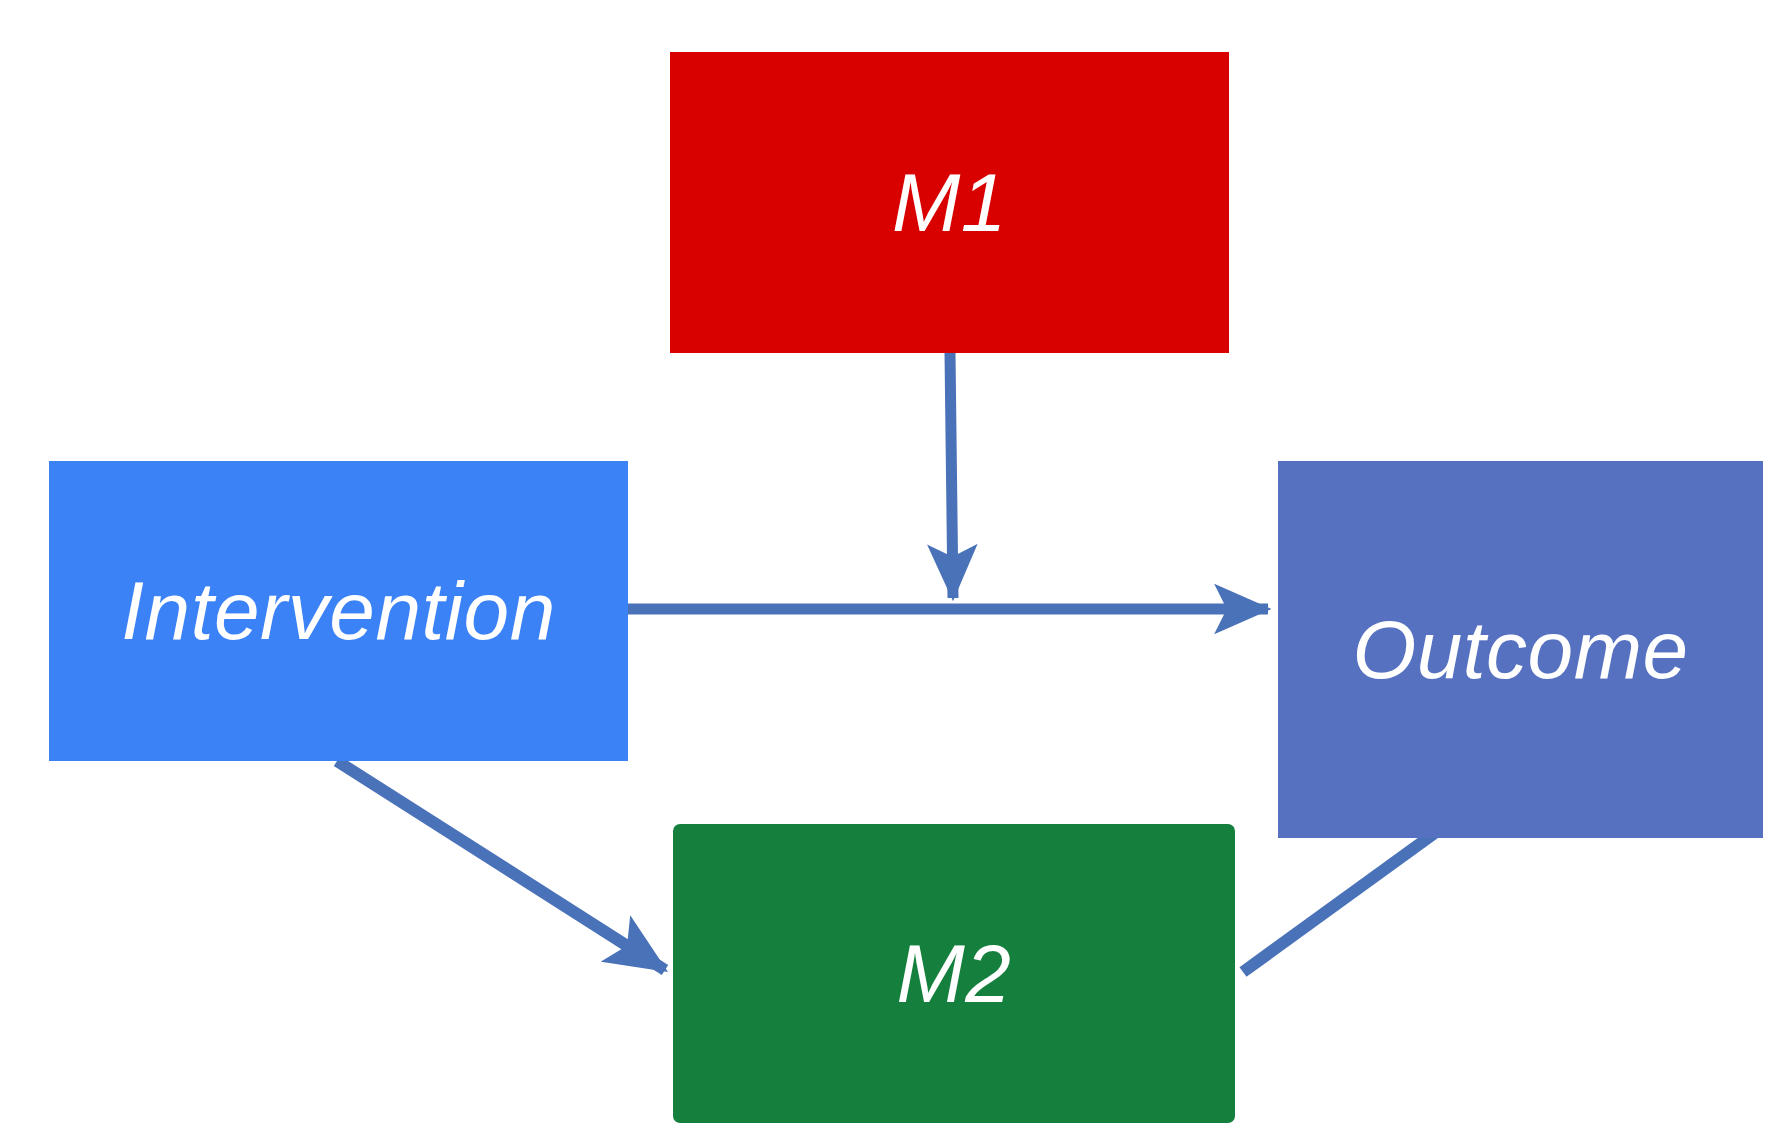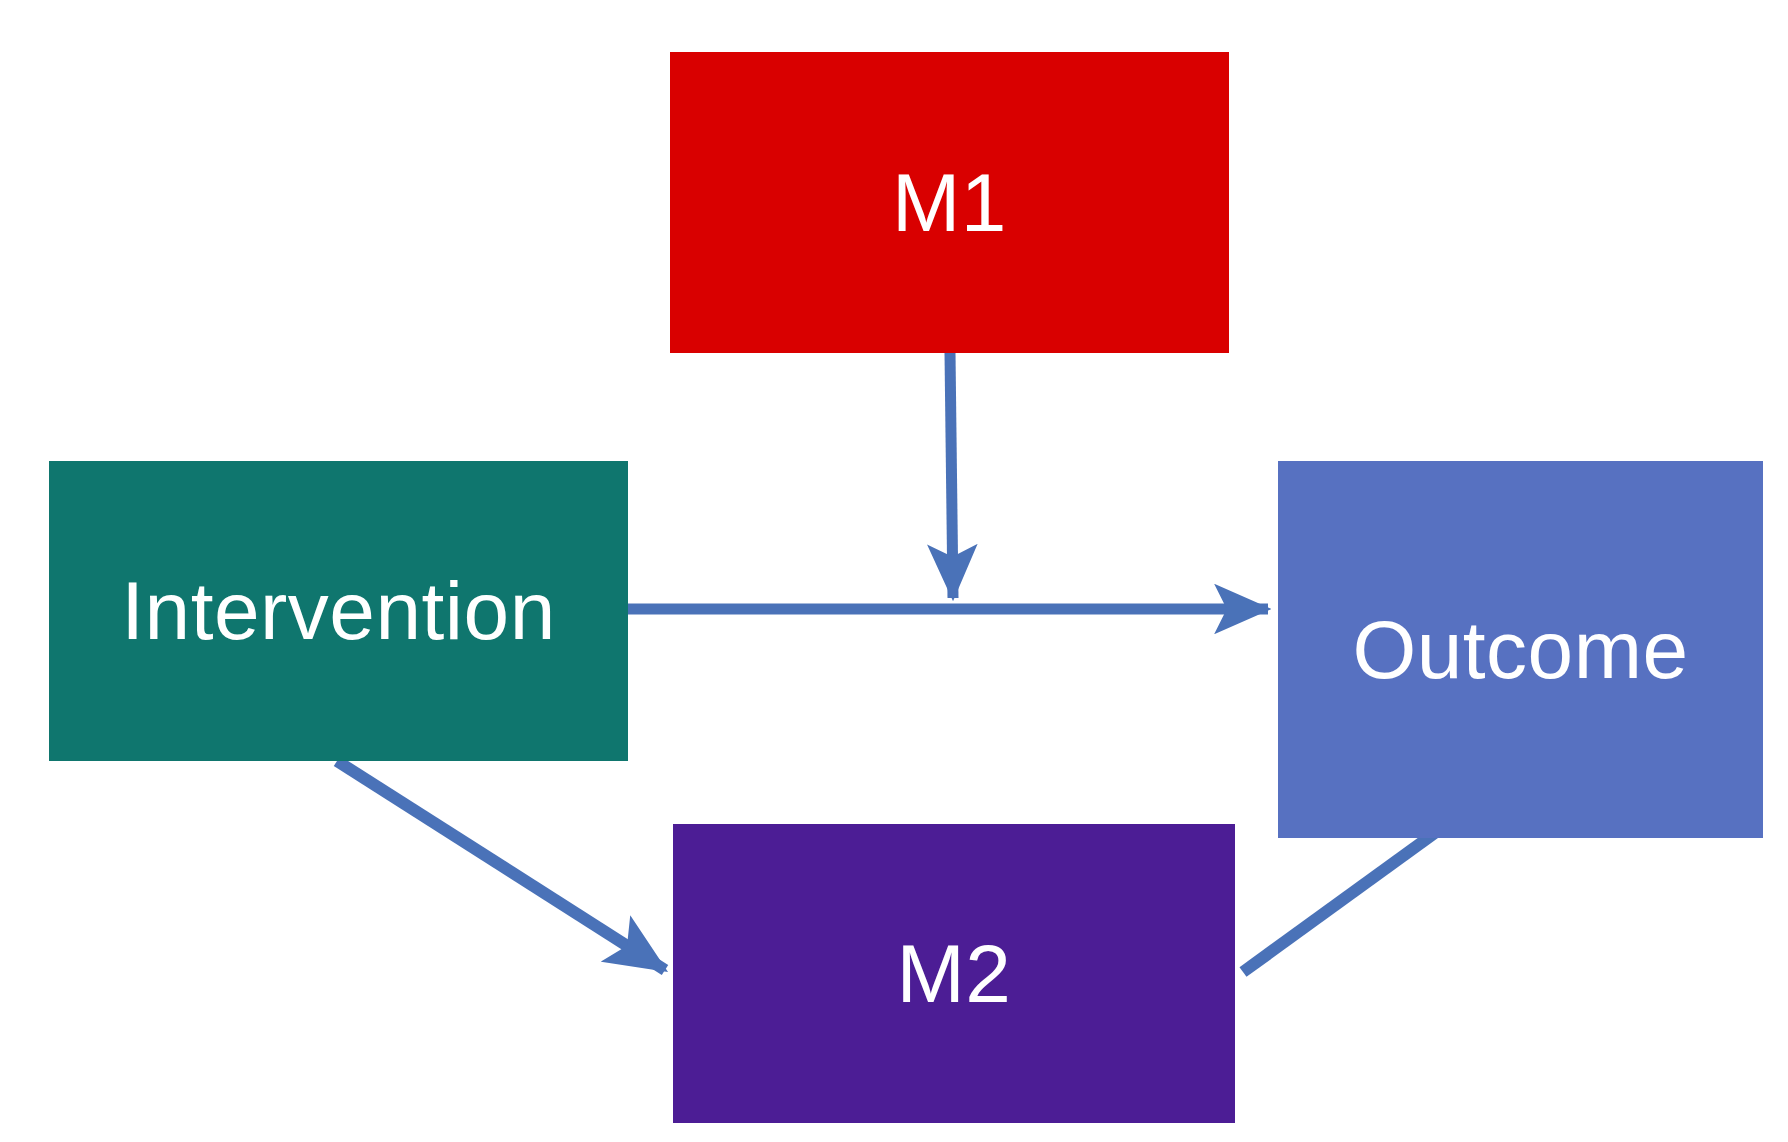--- a/index.html
+++ b/index.html
@@ -28,52 +28,54 @@
     font-family: "Liberation Sans", sans-serif;
     font-weight: 400;
     letter-spacing: 0.5px;
     line-height: 1;
     user-select: none;
   }
   .node-label {
     display: block;
     text-align: center;
     white-space: nowrap;
+    font-style: italic;
   }
   #node-m1 {
     left: 670px;
     top: 52px;
     width: 559px;
     height: 301px;
     background: #D90000;
     font-size: 82px;
   }
   #node-intervention {
     left: 49px;
     top: 461px;
     width: 579px;
     height: 300px;
-    background: #0f766e;
+    background: #3b82f6;
     font-size: 82px;
   }
   #node-outcome {
     left: 1278px;
     top: 461px;
     width: 485px;
     height: 377px;
     background: #5771C1;
     font-size: 82px;
   }
   #node-m2 {
     left: 673px;
     top: 824px;
     width: 562px;
     height: 299px;
-    background: #4c1d95;
+    background: #15803d;
     font-size: 82px;
+    border-radius: 7px;
   }
   #edge-layer {
     position: absolute;
     left: 0;
     top: 0;
     width: 1788px;
     height: 1142px;
     pointer-events: none;
   }
 </style>

